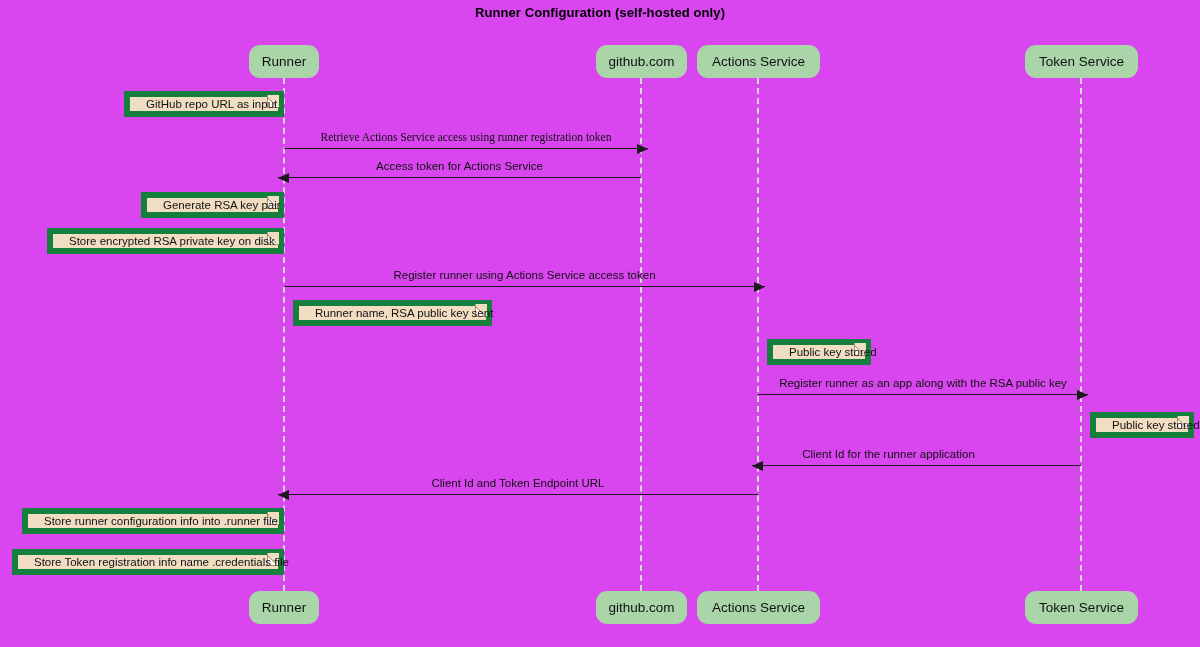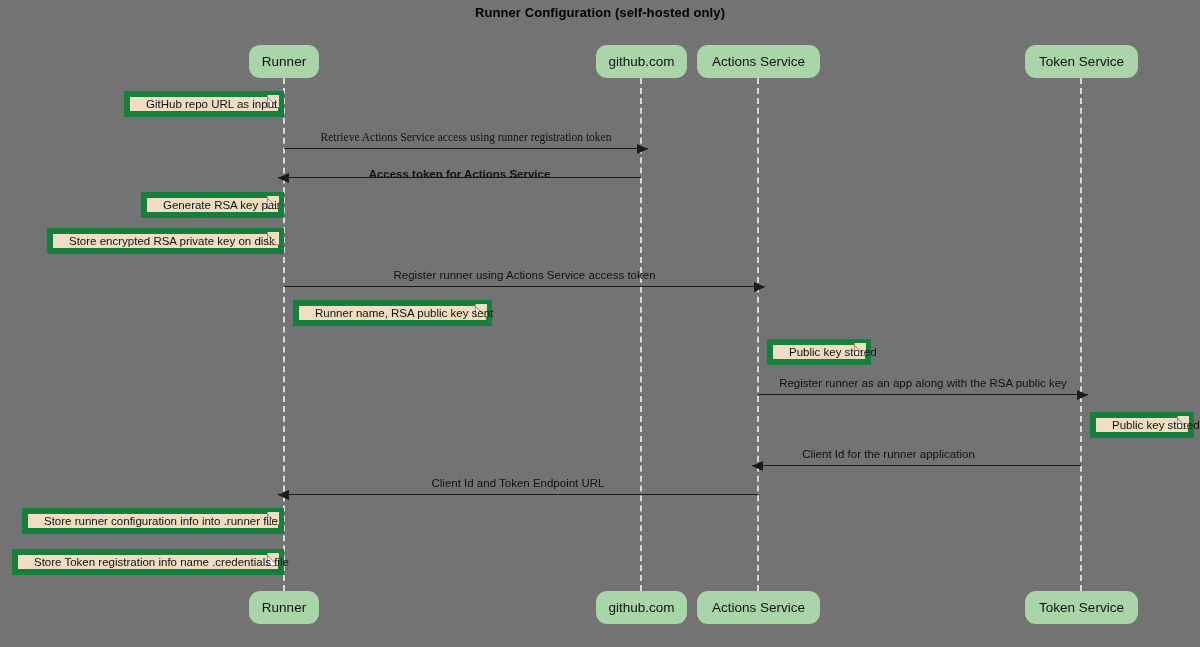--- a/index.html
+++ b/index.html
@@ -8,21 +8,21 @@
     background: #ffffff;
   }
   body {
     font-family: "Liberation Sans", sans-serif;
     -webkit-font-smoothing: antialiased;
   }
   #diagram {
     position: relative;
     width: 1200px;
     height: 647px;
-    background: #737373;
+    background: #d946ef;
     overflow: hidden;
   }
   .title {
     position: absolute;
     left: 0;
     top: 5px;
     width: 1200px;
     text-align: center;
     font-size: 13px;
     font-weight: bold;
@@ -168,21 +168,21 @@
         <span>Token Service</span>
       </div>
       <div class="actor" style="left: 1025px; top: 591px; width: 113px;">
         <span>Token Service</span>
       </div>
       <div class="msg-line" style="left: 284px; top: 148px; width: 364px;"></div>
       <div class="arrowhead right" style="top: 143.5px; left: 637px;"></div>
       <div class="msg-label" style="left: 284px; width: 364px; top: 131px; font-family: Liberation Serif, serif;">Retrieve Actions Service access using runner registration token</div>
       <div class="msg-line" style="left: 278px; top: 177px; width: 363px;"></div>
       <div class="arrowhead left" style="top: 172.5px; left: 278px;"></div>
-      <div class="msg-label" style="left: 278px; width: 363px; top: 168px; font-weight: bold;">Access token for Actions Service</div>
+      <div class="msg-label" style="left: 278px; width: 363px; top: 160px;">Access token for Actions Service</div>
       <div class="msg-line" style="left: 284px; top: 286px; width: 481px;"></div>
       <div class="arrowhead right" style="top: 281.5px; left: 754px;"></div>
       <div class="msg-label" style="left: 284px; width: 481px; top: 269px;">Register runner using Actions Service access token</div>
       <div class="msg-line" style="left: 758px; top: 394px; width: 330px;"></div>
       <div class="arrowhead right" style="top: 389.5px; left: 1077px;"></div>
       <div class="msg-label" style="left: 758px; width: 330px; top: 377px;">Register runner as an app along with the RSA public key</div>
       <div class="msg-line" style="left: 752px; top: 465px; width: 329px;"></div>
       <div class="arrowhead left" style="top: 460.5px; left: 752px;"></div>
       <div class="msg-label" style="left: 724px; width: 329px; top: 448px;">Client Id for the runner application</div>
       <div class="msg-line" style="left: 278px; top: 494px; width: 480px;"></div>

